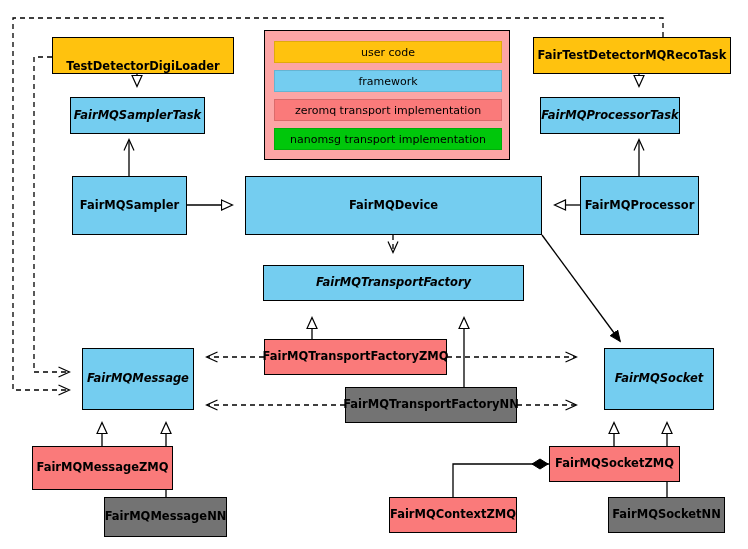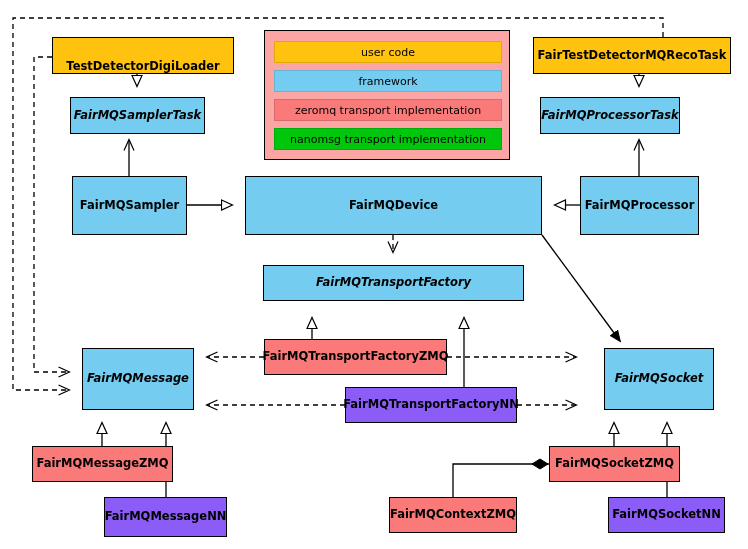--- a/index.html
+++ b/index.html
@@ -7,21 +7,21 @@
        font-family:"DejaVu Sans","Liberation Sans",sans-serif;}
   #diagram{position:relative;width:748px;height:549px;}
   svg.edges{position:absolute;left:0;top:0;width:748px;height:549px;}
   .node{position:absolute;box-sizing:border-box;border:1.3px solid #000;
         display:flex;align-items:center;justify-content:center;text-align:center;
         font-size:11.5px;font-weight:bold;color:#000;line-height:1.15;z-index:3;}
   .node.abstract{font-style:italic;}
   .c-user{background:#FFC20E;}
   .c-framework{background:#74CDF0;}
   .c-zmq{background:#FA7A7A;}
-  .c-nn{background:#8b5cf6;}
+  .c-nn{background:#737373;}
   .legend{position:absolute;left:264px;top:30px;width:244px;height:128px;
           background:#fca5a5;border:1.3px solid #000;z-index:4;}
   .legend-row{position:absolute;left:9px;width:226px;height:20px;border:1px solid rgba(0,0,0,.12);
               display:flex;align-items:center;justify-content:center;
               font-size:11px;font-weight:normal;color:#000;}
   .lr0{top:10px;} .lr1{top:39px;} .lr2{top:68px;} .lr3{top:97px;}
 </style>
 </head>
 <body>
 
@@ -132,21 +132,21 @@
       </div>
       <div class="node c-nn" style="left: 345px; top: 387px; width: 172px; height: 36px;">
         <span>FairMQTransportFactoryNN</span>
       </div>
       <div class="node c-framework abstract" style="left: 82px; top: 348px; width: 112px; height: 62px;">
         <span>FairMQMessage</span>
       </div>
       <div class="node c-framework abstract" style="left: 556px; top: 348px; width: 110px; height: 62px; margin-left: 48px;">
         <span>FairMQSocket</span>
       </div>
-      <div class="node c-zmq" style="left: 32px; top: 446px; width: 141px; height: 36px;">
+      <div class="node c-zmq" style="left: 32px; top: 446px; width: 141px; height: 44px;">
         <span>FairMQMessageZMQ</span>
       </div>
       <div class="node c-nn" style="left: 104px; top: 497px; width: 123px; height: 40px;">
         <span>FairMQMessageNN</span>
       </div>
       <div class="node c-zmq" style="left: 549px; top: 446px; width: 131px; height: 36px;">
         <span>FairMQSocketZMQ</span>
       </div>
       <div class="node c-zmq" style="left: 389px; top: 497px; width: 128px; height: 36px;">
         <span>FairMQContextZMQ</span>

